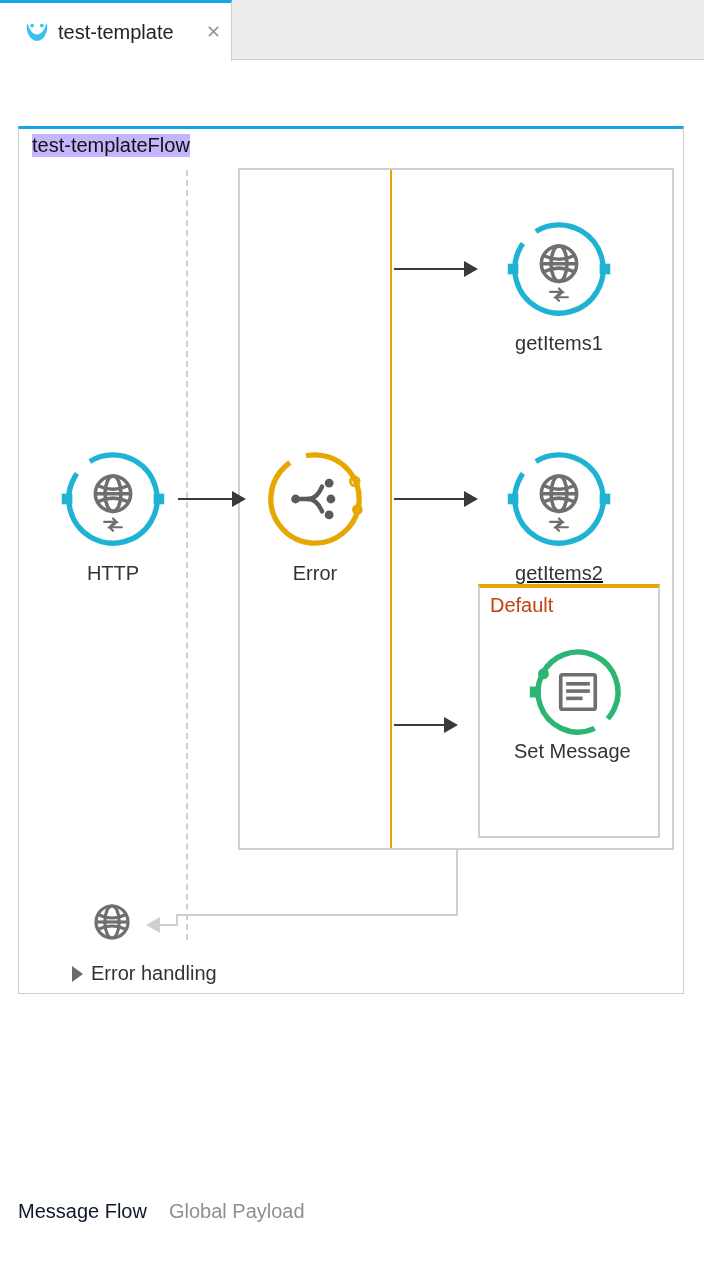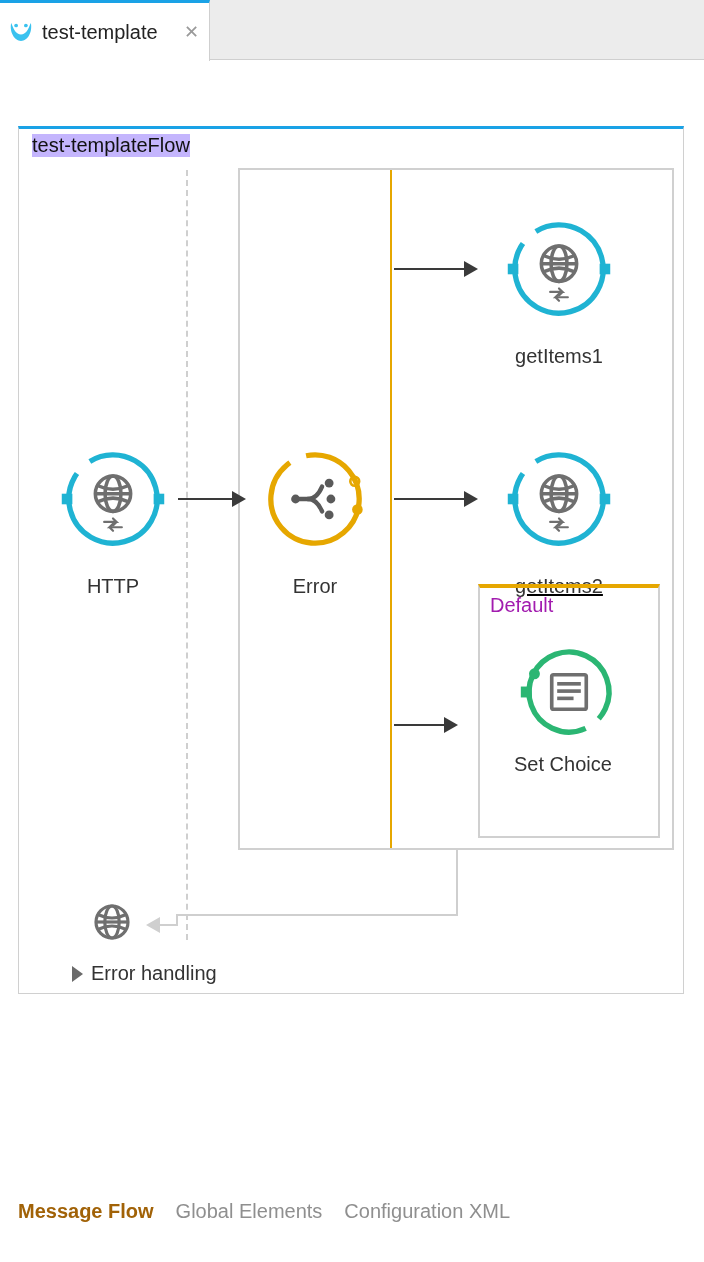--- a/index.html
+++ b/index.html
@@ -1,44 +1,44 @@
 <!DOCTYPE html>
 <html><head>
 <meta charset="utf-8">
 <style>
   * { box-sizing: border-box; }
   html, body { margin:0; padding:0; font-family: -apple-system, BlinkMacSystemFont, "Segoe UI", Helvetica, Arial, sans-serif; }
   body { width:704px; height:1262px; background:#fff; position:relative; }
 
   .tabbar-bg { position:absolute; left:0; top:0; width:704px; height:60px; background:#ececec; border-bottom:1px solid #cfcfcf; }
-  .tab { position:absolute; left:0; top:0; width:210px; height:61px; background:#ffffff; border-right:1px solid #cfcfcf; border-top:3px solid #1aa2e6; display:flex; align-items:center; padding:0 10px 0 8px; }
+  .tab { position:absolute; left:0; top:0; width:232px; height:61px; background:#ffffff; border-right:1px solid #cfcfcf; border-top:3px solid #1aa2e6; display:flex; align-items:center; padding:0 10px 0 24px; }
   .tab .tab-label { margin-left:8px; font-size:20px; color:#222; }
   .tab .close { margin-left:auto; font-size:18px; color:#9a9a9a; cursor:pointer; }
   .tab .mule-icon svg { width:26px; height:26px; display:block; }
 
   .canvas { position:absolute; left:0; top:62px; width:704px; height:1120px; background:#fff; }
 
   .flow-box { position:absolute; left:18px; top:126px; width:666px; height:868px; border:1px solid #d0d0d0; border-top:3px solid #1aa2e6; z-index:1; }
   .flow-title { position:absolute; left:32px; top:134px; font-size:20px; color:#111; z-index:2; background:#c4b5fd; }
 
   .choice-box { position:absolute; left:238px; top:168px; width:436px; height:682px; border:2px solid #d0d0d0; z-index:2; }
   .choice-vline { position:absolute; left:390px; top:170px; width:2px; height:678px; background:#e6a700; z-index:3; }
 
   .dashed-v { position:absolute; border-left:2px dashed #cfcfcf; z-index:1; }
 
   .node { position:absolute; display:flex; flex-direction:column; align-items:center; z-index:4; }
-  .node .lbl { margin-top:23px; font-size:20px; color:#333; white-space:nowrap; }
+  .node .lbl { margin-top:10px; font-size:20px; color:#333; white-space:nowrap; }
 
   .http-circ { width:106px; height:106px; }
   .http-circ svg, .choice-circ svg, .setp-circ svg { display:block; }
   .choice-circ { width:106px; height:106px; }
   .setp-circ  { width:88px; height:88px; }
 
   .default-box { position:absolute; left:478px; top:584px; width:182px; height:254px; border:2px solid #d0d0d0; border-top:4px solid #e6a700; z-index:4; }
-  .default-title { position:absolute; left:490px; top:594px; font-size:20px; color:#a21caf; z-index:5; }
+  .default-title { position:absolute; left:490px; top:594px; font-size:20px; color:#c2410c; z-index:5; }
 
   .arrow { position:absolute; height:2px; background:#3a3a3a; z-index:3; }
   .arrow:after {
     content:""; position:absolute; right:-2px; top:-7px;
     border-left:14px solid #3a3a3a; border-top:8px solid transparent; border-bottom:8px solid transparent;
   }
   .arrow-left { position:absolute; height:2px; background:#cfcfcf; z-index:2; }
   .arrow-left:before {
     content:""; position:absolute; left:-2px; top:-7px;
     border-right:14px solid #cfcfcf; border-top:8px solid transparent; border-bottom:8px solid transparent;
@@ -48,21 +48,21 @@
 
   .errrow { position:absolute; display:flex; align-items:center; z-index:4; }
   .errrow .chev { width:0; height:0; border-top:8px solid transparent; border-bottom:8px solid transparent; border-left:11px solid #6a6a6a; margin-right:8px; }
   .errrow .lbl { font-size:20px; color:#333; }
 
   .done-globe { position:absolute; z-index:4; }
   .done-globe svg { display:block; }
 
   .bottom-tabs { position:absolute; left:18px; top:1200px; display:flex; align-items:center; gap:22px; z-index:2; }
   .bottom-tabs .bt { font-size:20px; color:#8f8f8f; cursor:pointer; }
-  .bottom-tabs .bt.active { color:#a16207; font-weight:700; }
+  .bottom-tabs .bt.active { color:#0f172a; font-weight:400; }
 </style>
 </head>
 <body>
 
 <div class="tabbar-bg"></div>
 <div class="tab">
   <span class="mule-icon">
     <svg viewBox="0 0 32 32">
       <path fill="#3ac2ef" d="M4 5c3 8 6 14 12 14s9-6 12-14c1 3 1 10-2 15-2 4-6 7-10 7s-8-3-10-7C3 15 3 8 4 5z"></path>
       <circle cx="10" cy="8" r="2.3" fill="#3ac2ef"></circle>
@@ -179,21 +179,21 @@
       <circle cx="17" cy="35" r="6" fill="#2bb673"></circle>
       <rect x="2" y="49" width="12" height="12" fill="#2bb673"></rect>
       <g stroke="#6f6f6f" stroke-width="4" fill="none">
         <rect x="36" y="36" width="38" height="38" rx="2"></rect>
         <line x1="42" y1="46" x2="68" y2="46"></line>
         <line x1="42" y1="54" x2="68" y2="54"></line>
         <line x1="42" y1="62" x2="60" y2="62"></line>
       </g>
     </svg>
   </div>
-  <div class="lbl">Set Choice</div>
+  <div class="lbl">Set Message</div>
 </div>
 
 <div class="arrow" style="left:178px; top:498px; width:66px;"></div>
 <div class="arrow" style="left:394px; top:268px; width:82px;"></div>
 <div class="arrow" style="left:394px; top:498px; width:82px;"></div>
 <div class="arrow" style="left:394px; top:724px; width:62px;"></div>
 
 <div class="return-line" style="left:456px; top:850px; width:2px; height:66px;"></div>
 <div class="return-line" style="left:176px; top:914px; width:282px; height:2px;"></div>
 <div class="return-line" style="left:176px; top:914px; width:2px; height:12px;"></div>
@@ -211,15 +211,14 @@
   </svg>
 </div>
 
 <div class="errrow" style="left:32px; top:962px;margin-left:40px;">
   <span class="chev"></span>
   <span class="lbl">Error handling</span>
 </div>
 
 <div class="bottom-tabs">
   <span class="bt active">Message Flow</span>
-  <span class="bt">Global Elements</span>
-  <span class="bt">Configuration XML</span>
+  <span class="bt">Global Payload</span>
 </div>
 
 </body></html>

